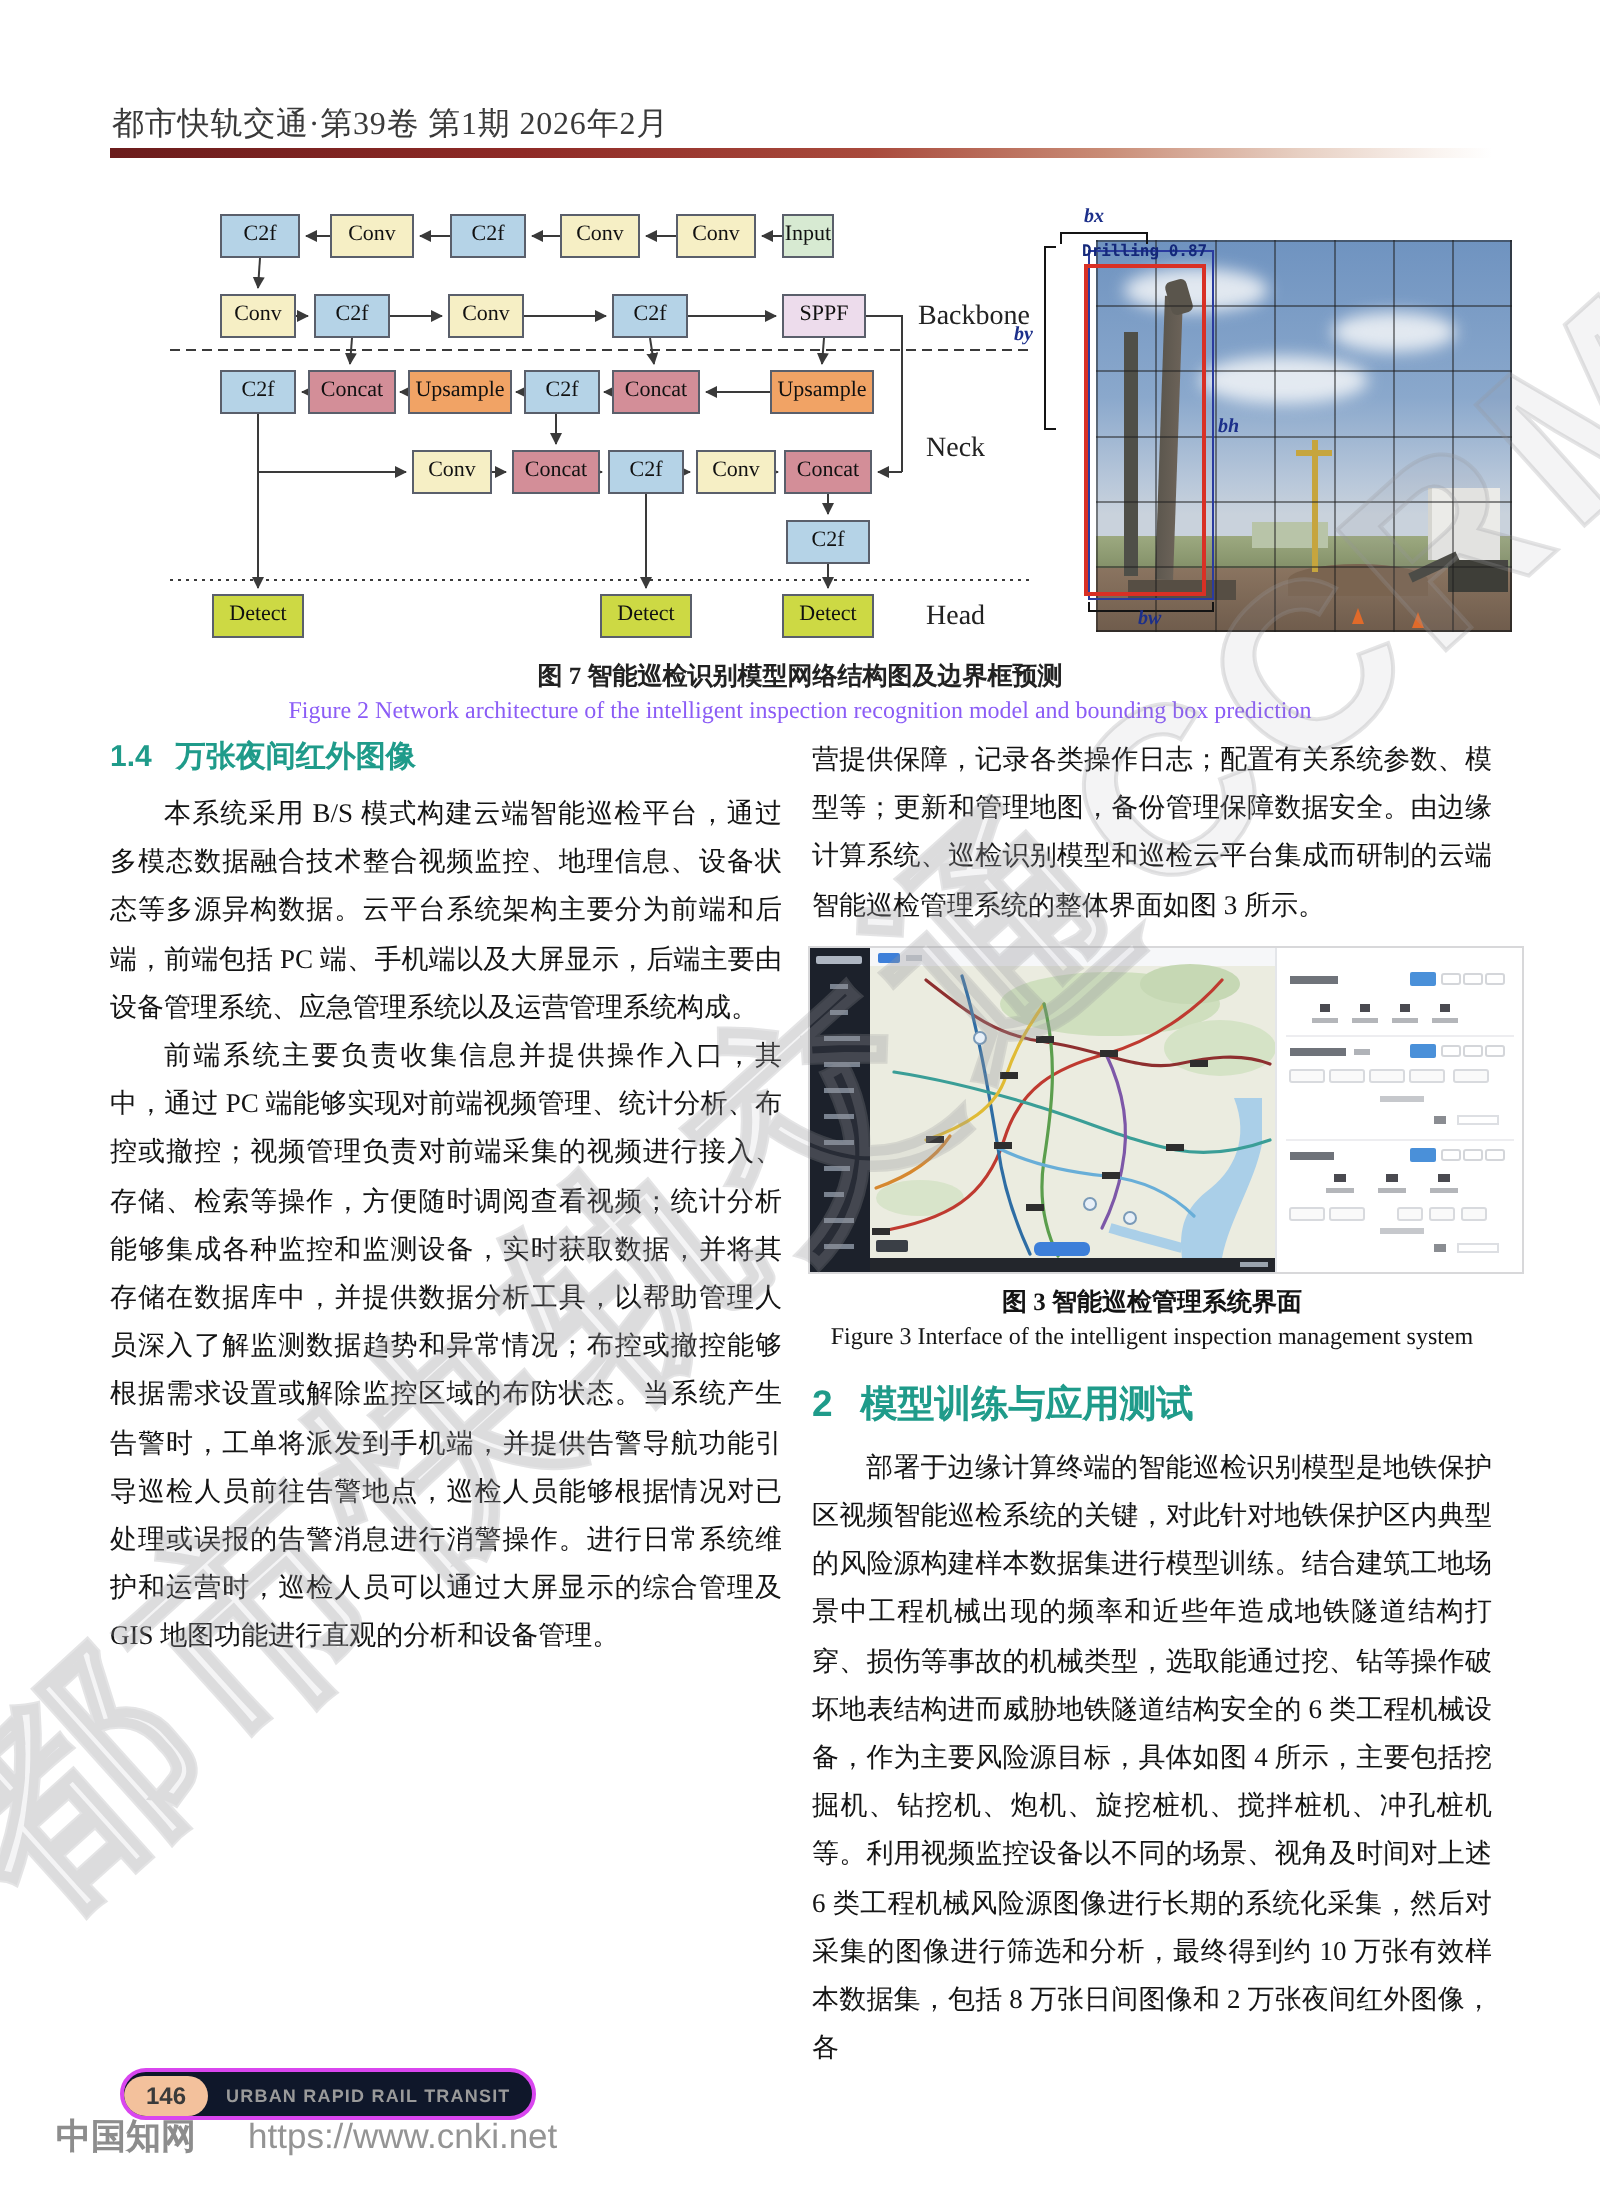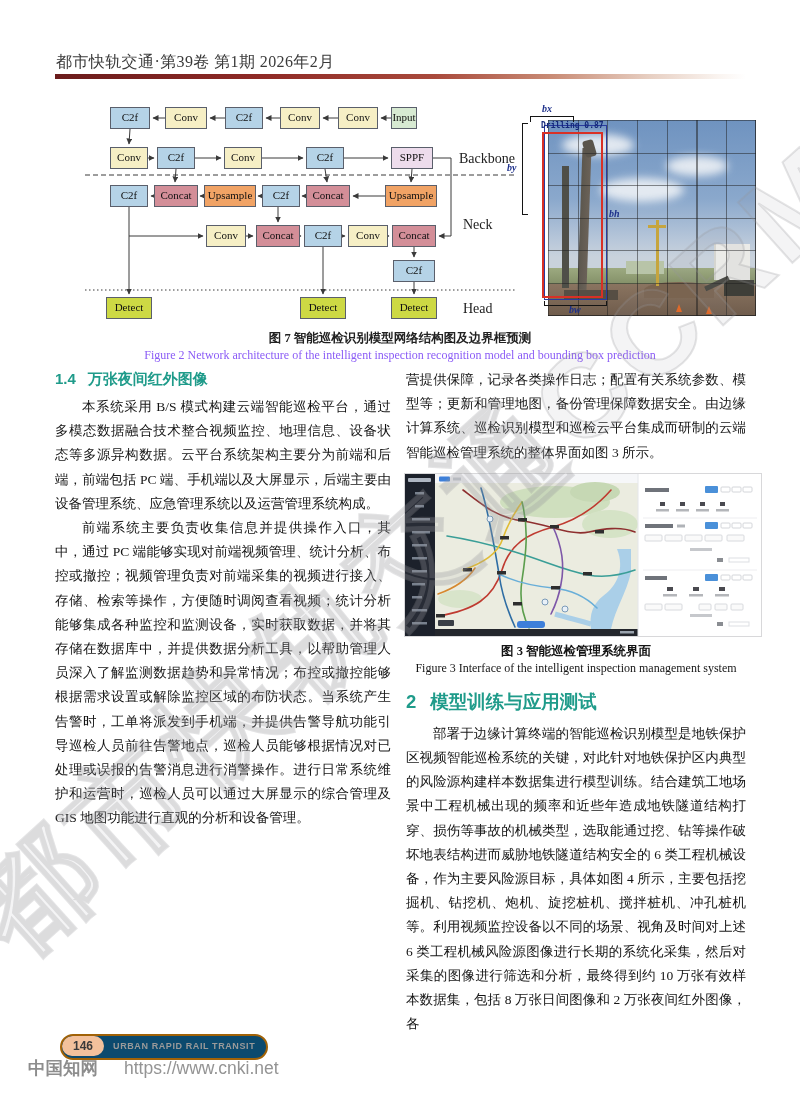--- a/index.html
+++ b/index.html
@@ -69,22 +69,22 @@
         color:#1f9b8a;margin:0 0 5px 0;}
   .hsub .num{margin-right:12px;}
   .hmain{font-family:"Liberation Sans",sans-serif;font-weight:700;font-size:18.5px;line-height:26px;
          color:#1f9b8a;margin:12px 0 7px 0;}
   .hmain .num{margin-right:14px;}
   .fig3wrap{position:relative;width:356px;height:162px;margin:8px 0 5px -2px;border:1px solid #d8d8da;box-sizing:content-box;}
   .fcap{text-align:center;font-weight:600;font-size:12.5px;line-height:18px;text-indent:0 !important;}
   .fcapen{text-align:center;font-size:12px;line-height:17px;text-indent:0 !important;}
 
   
-  .pagebadge{position:absolute;left:60px;top:1034px;height:22px;display:inline-flex;align-items:flex-start;
-             border:2px solid #a16207;border-radius:13px;background:#0c4a6e;overflow:hidden;}
+  .pagebadge{position:absolute;left:60px;top:1034px;height:22px;display:inline-flex;align-items:flex-end;
+             border:2px solid #d946ef;border-radius:13px;background:#0f172a;overflow:hidden;}
   .pnum{background:#f3c19c;border-radius:11px;padding:0 11px;font:700 12px/20px "Liberation Sans",sans-serif;color:#3a3a3a;}
   .ptxt{padding:0 11px 0 9px;font:700 9px/20px "Liberation Sans",sans-serif;color:#9a9a9a;letter-spacing:.6px;}
   .cnki{position:absolute;left:28px;top:1056px;font:17.5px "Liberation Sans",sans-serif;color:#949494;}
   .cnki .nm{font-weight:700;color:#8d8d8d;margin-right:26px;}
 </style>
 </head>
 <body>
 
 <div class="page">
 

